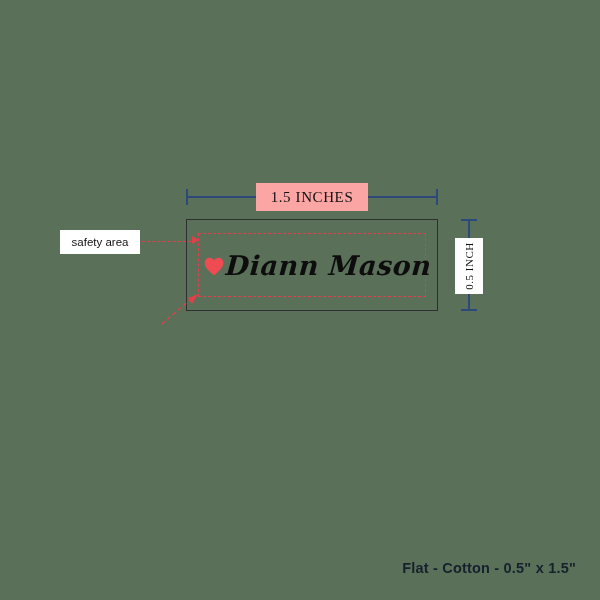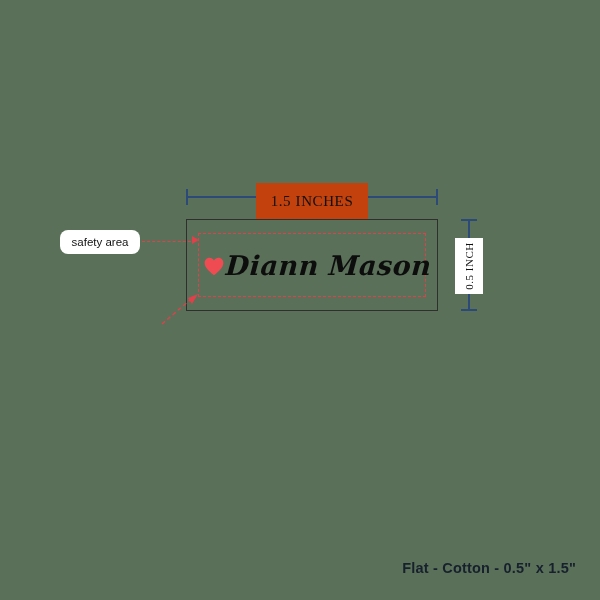--- a/index.html
+++ b/index.html
@@ -36,22 +36,22 @@
     background: #2b4a7a;
   }
   .top-dim-cap.left { left: 186px; }
   .top-dim-cap.right { left: 436px; }
 
   .top-dim-label {
     position: absolute;
     left: 256px;
     top: 183px;
     width: 112px;
-    height: 36px;
-    background: #c2410c;
+    height: 28px;
+    background: #fca5a5;
     color: #111111;
     font-size: 15px;
     letter-spacing: 0.6px;
     display: flex;
     align-items: center;
     justify-content: center;
     font-family: "Liberation Serif", serif;
   }
 
   
@@ -154,21 +154,20 @@
     color: #111111;
     font-family: "Liberation Sans", sans-serif;
     font-size: 11.5px;
     text-align: center;
     display: flex;
     align-items: center;
     justify-content: center;
     line-height: 1.25;
     padding: 5px 4px;
     box-sizing: border-box;
-    border-radius: 8px;
   }
   .callout-safety {
     left: 60px;
     top: 230px;
     width: 80px;
     height: 24px;
   }
   .callout-redlines {
     left: 74px;
     top: 323px;

